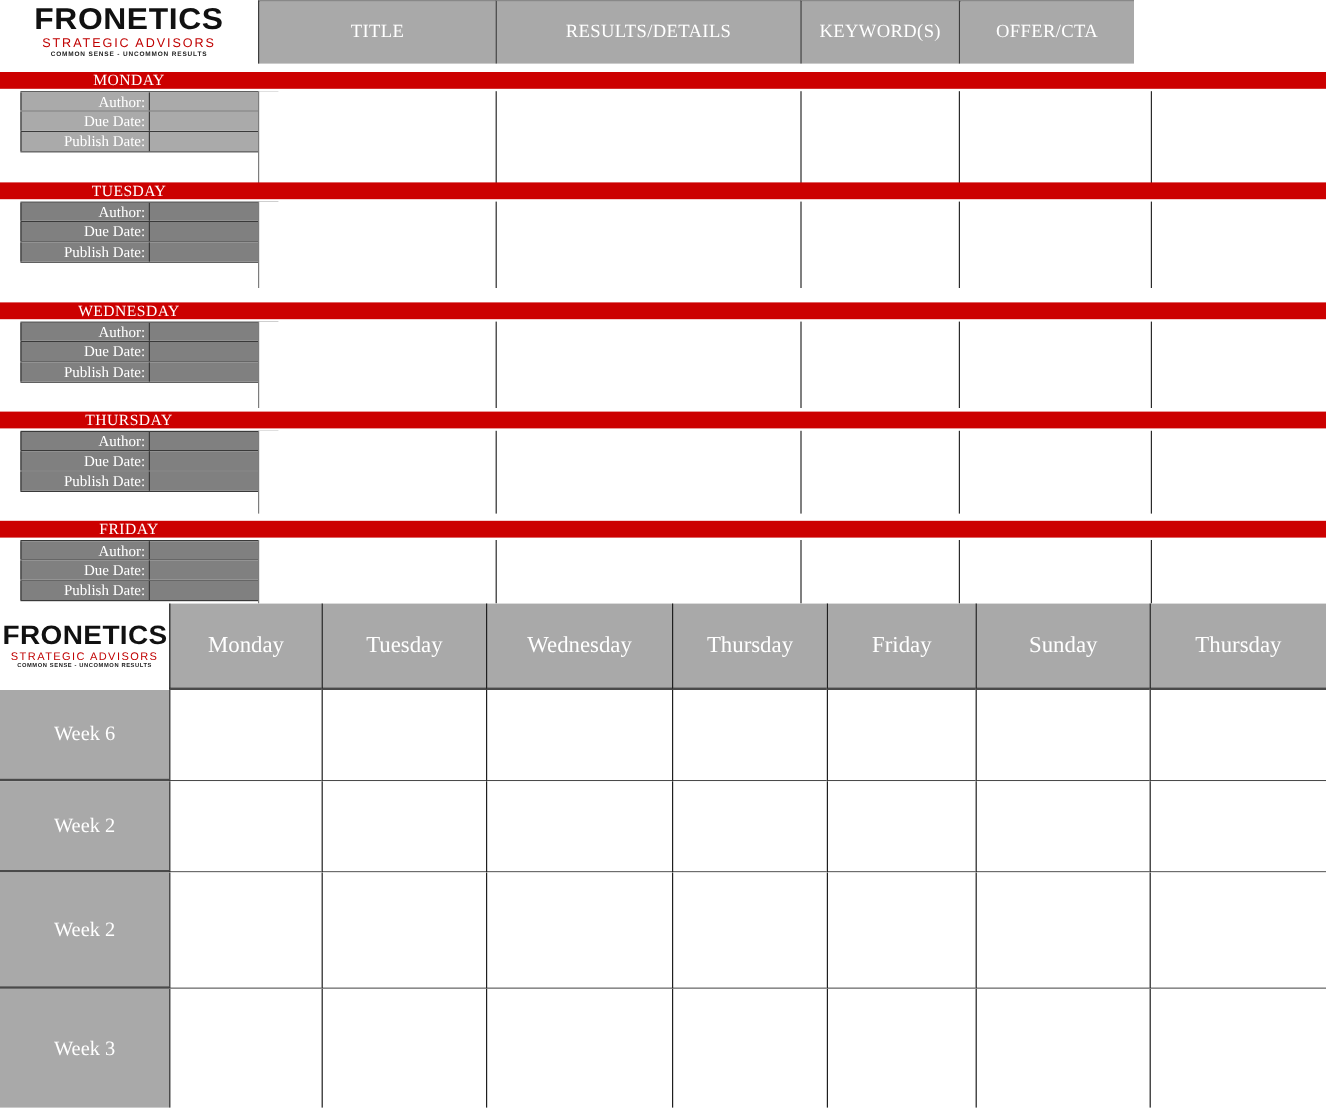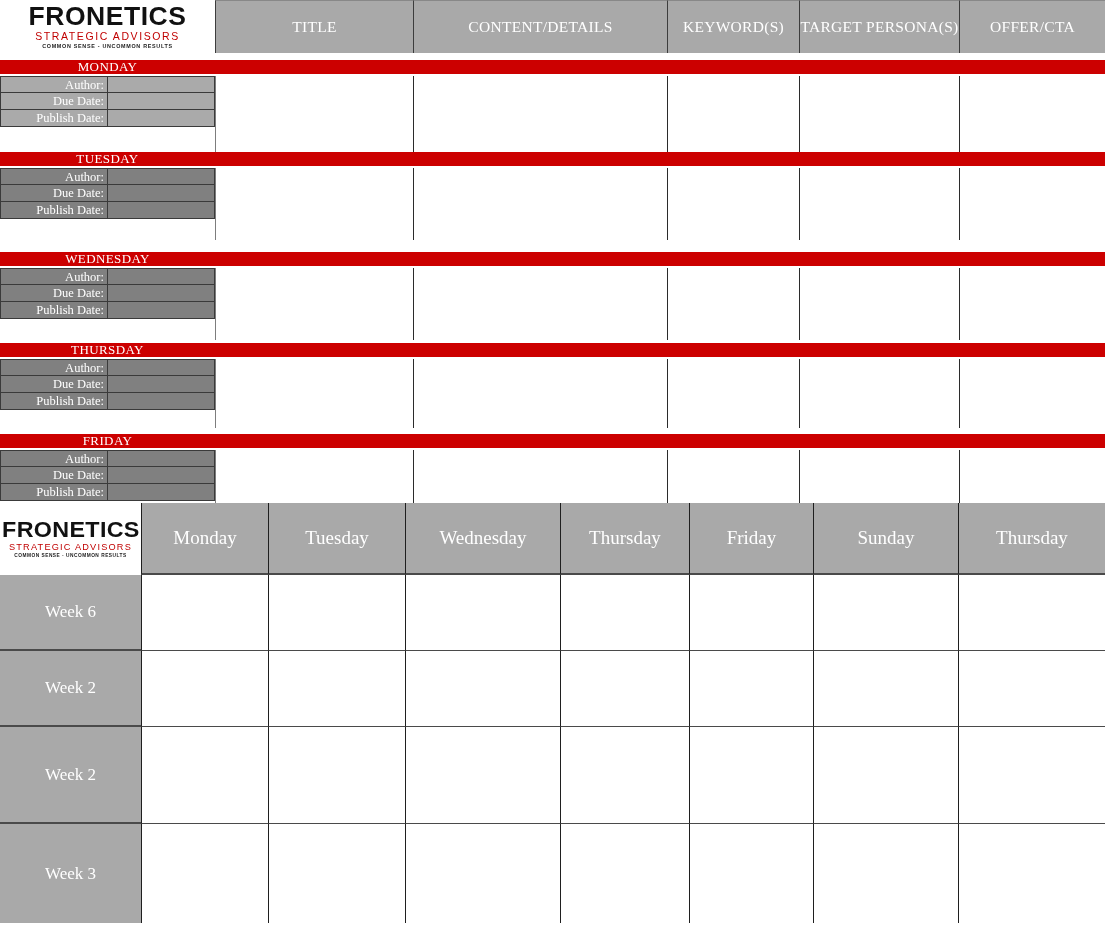--- a/index.html
+++ b/index.html
@@ -105,20 +105,21 @@
     color: #ffffff;
     font-size: 13px;
     letter-spacing: 0.4px;
     white-space: nowrap;
   }
 
   .meta-rows {
     position: absolute;
     left: 0;
     width: 215px;
+    padding-left: 17px;
   }
   .meta-row {
     display: flex;
     height: 17px;
     box-sizing: border-box;
     border-bottom: 1px solid #3a3a3a;
   }
   .meta-row:first-child { border-top: 1px solid #3a3a3a; }
   .meta-label {
     width: 108px;
@@ -204,23 +205,22 @@
 
 <section id="editorial">
 
   <div class="ed-head">
     <div class="logo-cell logo logo-a">
       <div class="logo-main">FRONETICS</div>
       <div class="logo-sub">STRATEGIC ADVISORS</div>
       <div class="logo-tag">COMMON SENSE - UNCOMMON RESULTS</div>
     </div>
     <div class="hcell" style="width:198px;flex:0 0 198px;">TITLE</div>
-    <div class="hcell" style="width:254px;flex:0 0 254px;">CONTENT/DETAILS</div>
+    <div class="hcell" style="width:254px;flex:0 0 254px;">RESULTS/DETAILS</div>
     <div class="hcell" style="width:132px;flex:0 0 132px;">KEYWORD(S)</div>
-    <div class="hcell" style="width:160px;flex:0 0 160px;">TARGET PERSONA(S)</div>
     <div class="hcell" style="width:146px;flex:0 0 146px;">OFFER/CTA</div>
   </div>
 
   <div class="day-block" style="top:60px;height:95px;">
     <div class="day-banner">
       <div class="day-name">MONDAY</div>
     </div>
     <div class="meta-rows tone-light" style="top:16px;">
       <div class="meta-row">
         <div class="meta-label">Author:</div>

